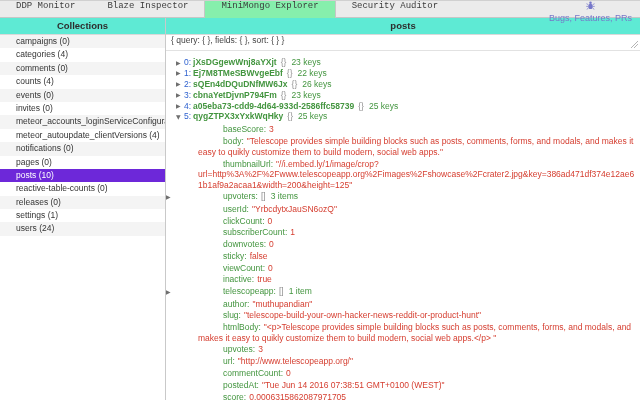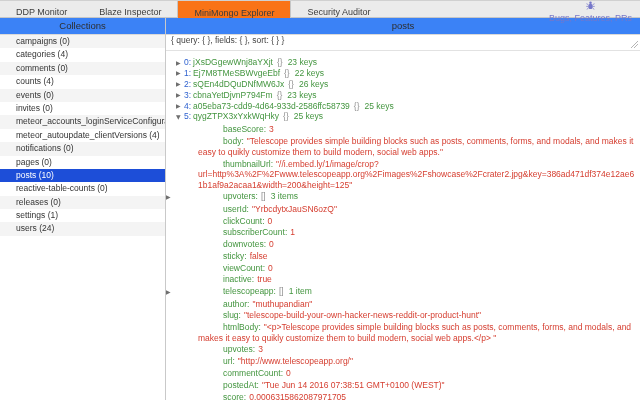--- a/index.html
+++ b/index.html
@@ -10,47 +10,48 @@
     border-top:1px solid #d0d0d0;box-sizing:border-box;
     background:#fff;
   }
   
   .tab-bar{
     height:16px;background:#ebebeb;border-bottom:1px solid #c6c6c6;
     display:flex;align-items:stretch;font-size:9px;color:#3c3c3c;
     position:relative;z-index:2;
   }
   .tab{
-    padding:0 16px;display:flex;align-items:flex-end;white-space:nowrap;
+    padding:0 16px;display:flex;align-items:flex-start;white-space:nowrap;
     cursor:default;
+    font-family:Liberation Mono, monospace;
   }
   .tab.active{
-    background:#f97316;border-left:1px solid #c6c6c6;border-right:1px solid #c6c6c6;
+    background:#86efac;border-left:1px solid #c6c6c6;border-right:1px solid #c6c6c6;
     margin-bottom:-1px;
   }
   .feedback{
     margin-left:auto;display:flex;align-items:center;gap:3px;
     padding-right:8px;color:#7677c9;white-space:nowrap;flex-direction:column;
   }
   .bug-icon svg{display:block}
   
   .content{display:flex;height:383px;}
   .panel-header{
     height:16px;line-height:15px;text-align:center;
-    font-size:9.5px;font-weight:normal;color:#2e2e2e;
-    background:#3b82f6;border-bottom:1px solid #d9d9d9;
+    font-size:9.5px;font-weight:bold;color:#2e2e2e;
+    background:#5eead4;border-bottom:1px solid #d9d9d9;
   }
   .sidebar{width:166px;min-width:166px;border-right:1px solid #c9c9c9;box-sizing:border-box;display:flex;flex-direction:column;}
   .collection-list{font-size:8.5px;color:#333;}
   .citem{
     height:13.4px;line-height:13.4px;padding-left:16px;
     white-space:nowrap;overflow:hidden;cursor:default;
   }
   .citem:nth-child(odd){background:#f4f4f4;}
-  .citem.selected{background:#1d4ed8;color:#fff;}
+  .citem.selected{background:#6d28d9;color:#fff;}
   
   .main{flex:1;min-width:0;display:flex;flex-direction:column;}
   .query-bar{
     height:15px;min-height:15px;border-bottom:1px solid #e2e2e2;
     font-size:8.5px;color:#444;padding-left:5px;
     display:flex;align-items:flex-start;position:relative;
   }
   .grip{
     position:absolute;right:2px;bottom:2px;width:7px;height:7px;
     background:
@@ -60,21 +61,21 @@
   .tree{
     padding:6px 3px 0 10px;font-size:8.5px;line-height:10.6px;color:#333;
     overflow:hidden;flex:1;
   }
   .doc-row{white-space:nowrap;height:10.9px;line-height:10.9px;cursor:default;}
   .arrow{
     display:inline-block;width:8px;font-size:6px;color:#6f6f6f;
     font-family:"DejaVu Sans",sans-serif;vertical-align:0.5px;
   }
   .idx{color:#2f62cf;}
-  .oid{color:#43953f;margin-left:2px;}
+  .oid{color:#43953f;margin-left:2px;font-weight:bold;}
   .braces{color:#8f8f8f;margin-left:4px;}
   .keys{color:#43953f;margin-left:5px;}
   .fields{margin:2px 0 3px 6px;}
   .frow{
     padding-left:16px;text-indent:-16px;margin-bottom:1.2px;
     overflow-wrap:anywhere;word-break:normal;
   }
   .fkey{color:#43953f;padding-left:33px;}
   .fval{color:#d53d2f;margin-left:3px;}
   .fbr{color:#8f8f8f;margin-left:3px;}

